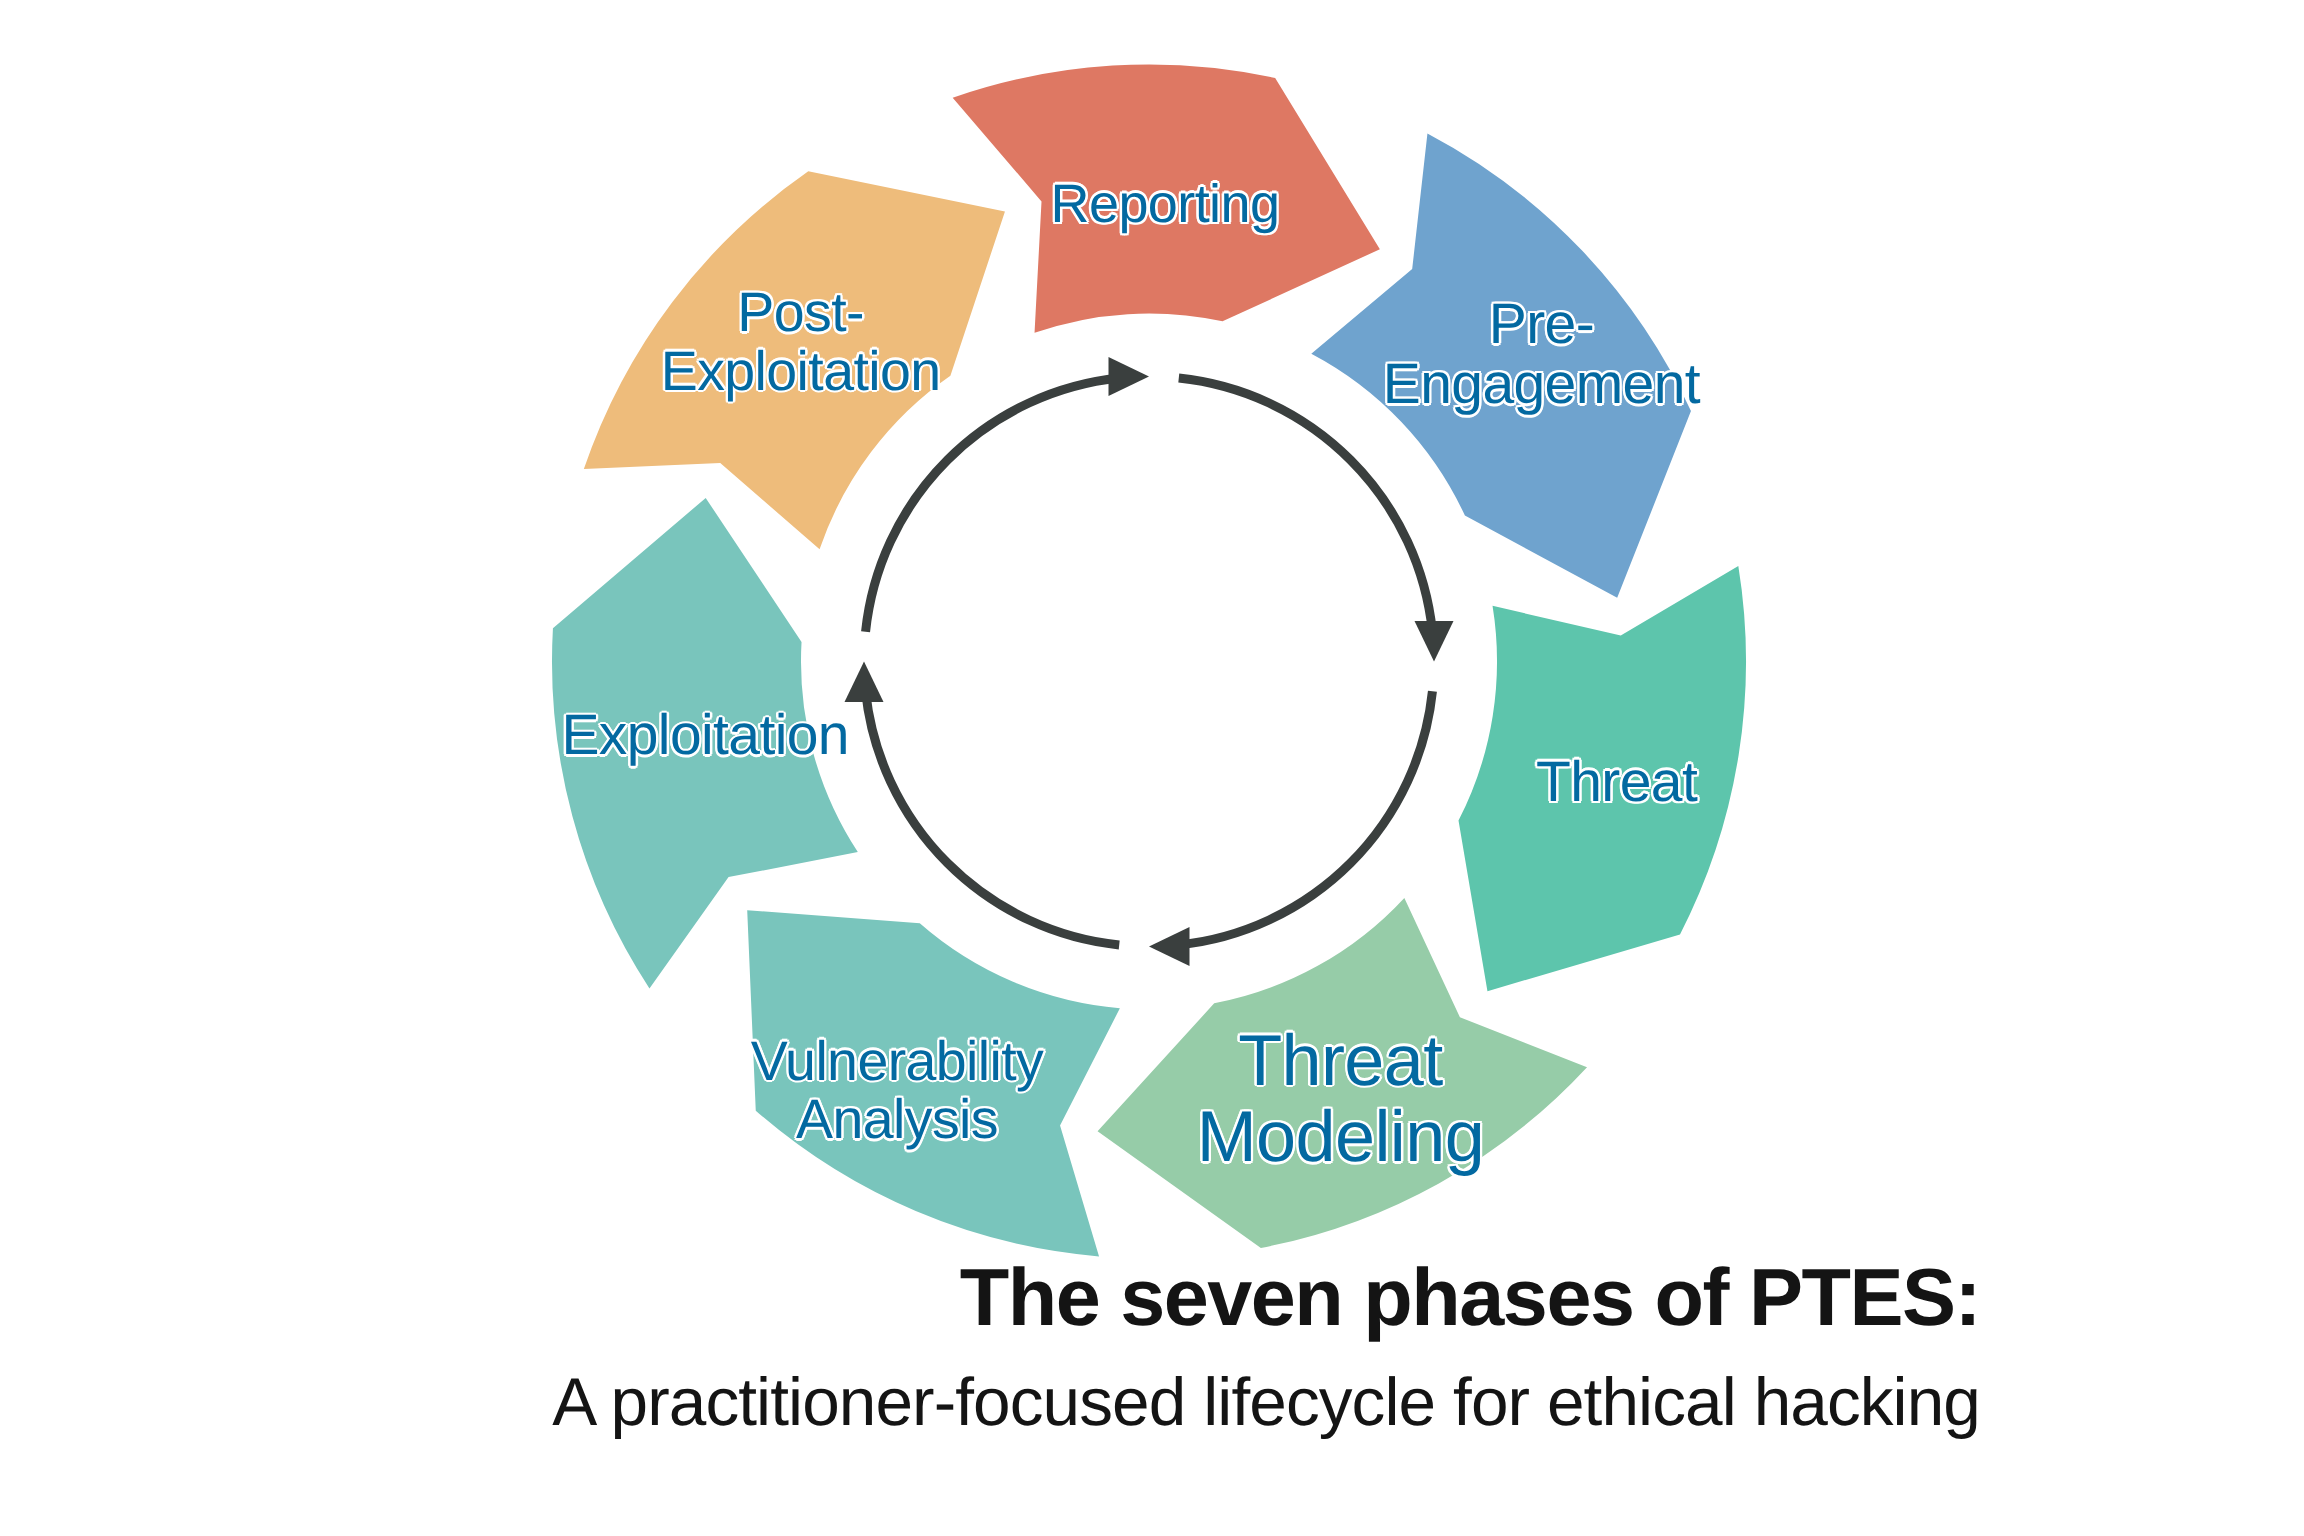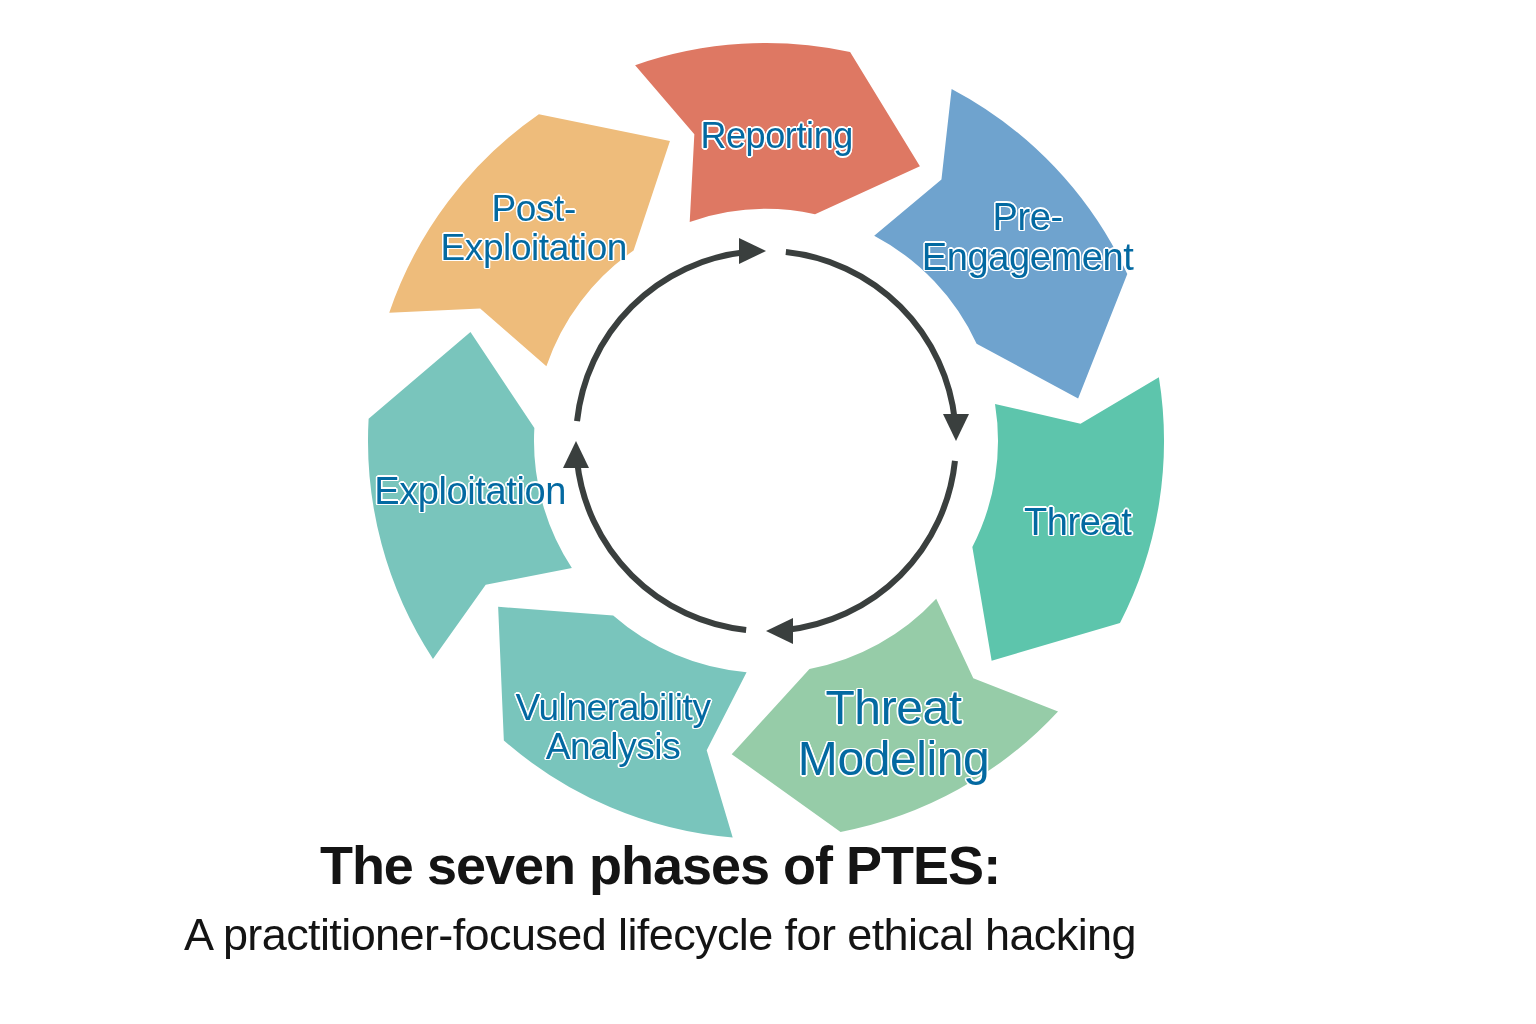--- a/index.html
+++ b/index.html
@@ -41,21 +41,21 @@
        1.2px 1.2px 0 #ffffff, -1.2px 1.2px 0 #ffffff,
        1.2px -1.2px 0 #ffffff, -1.2px -1.2px 0 #ffffff;
     transform: translate(-50%, -50%);
     pointer-events: none;
   }
   #caption {
     position: absolute;
     left: 0;
     width: 1320px;
     top: 836px;
-    text-align: center;
+    text-align: right;
   }
   #caption .line1 {
     font-family: "Liberation Sans", sans-serif;
     font-weight: bold;
     font-size: 54px;
     color: #141414;
     letter-spacing: -1px;
     line-height: 1.08;
   }
   #caption .line2 {
@@ -94,21 +94,21 @@
         <path d="M 576 441 L 589 468 L 563 468 Z" fill="#3a3f3e"></path>
       </g>
   </svg>
 
   <div id="labels-layer">
       <div class="seg-label" style="left: 1027.62px; top: 236.6px; font-size: 38px;">Pre-
 Engagement</div>
       <div class="seg-label" style="left: 1077.74px; top: 521.622px; font-size: 38px;">Threat</div>
       <div class="seg-label" style="left: 893.6px; top: 734.459px; font-size: 48px;">Threat
 Modeling</div>
-      <div class="seg-label" style="left: 613px; top: 726.616px; font-size: 37px;">Vulnerability
+      <div class="seg-label" style="left: 598px; top: 726.616px; font-size: 37px;">Vulnerability
 Analysis</div>
       <div class="seg-label" style="left: 470.114px; top: 490.514px; font-size: 38px;">Exploitation</div>
       <div class="seg-label" style="left: 533.758px; top: 228.189px; font-size: 37px;">Post-
 Exploitation</div>
       <div class="seg-label" style="left: 776.644px; top: 136.186px; font-size: 36px;">Reporting</div>
     </div>
 
   <div id="caption">
     <div class="line1">The seven phases of PTES:</div>
     <div class="line2">A practitioner-focused lifecycle for ethical hacking</div>

